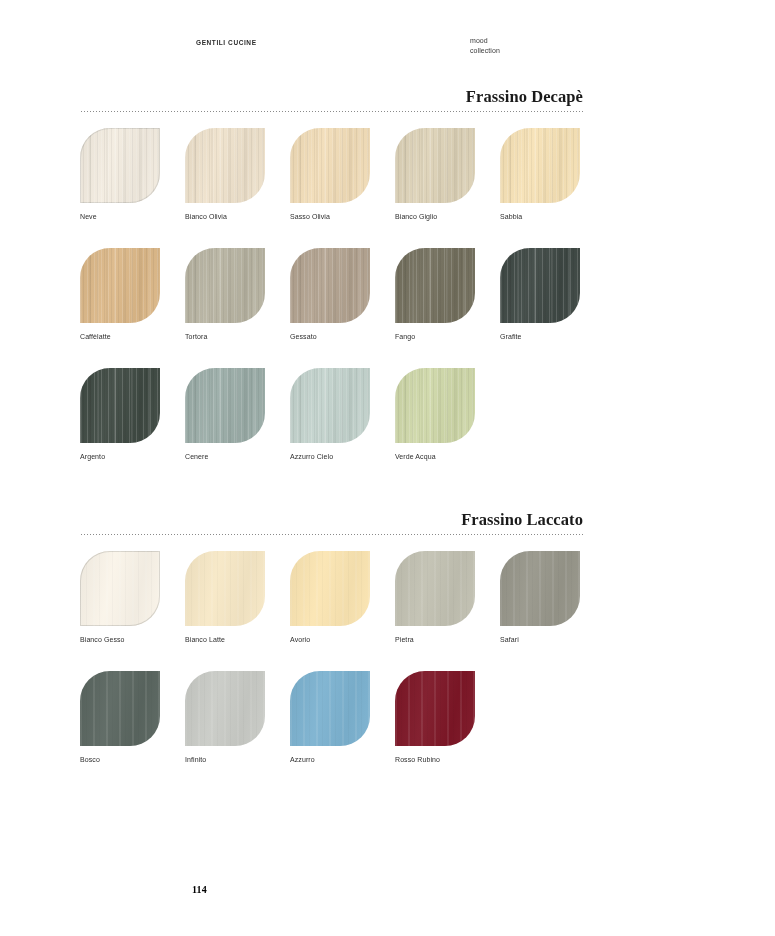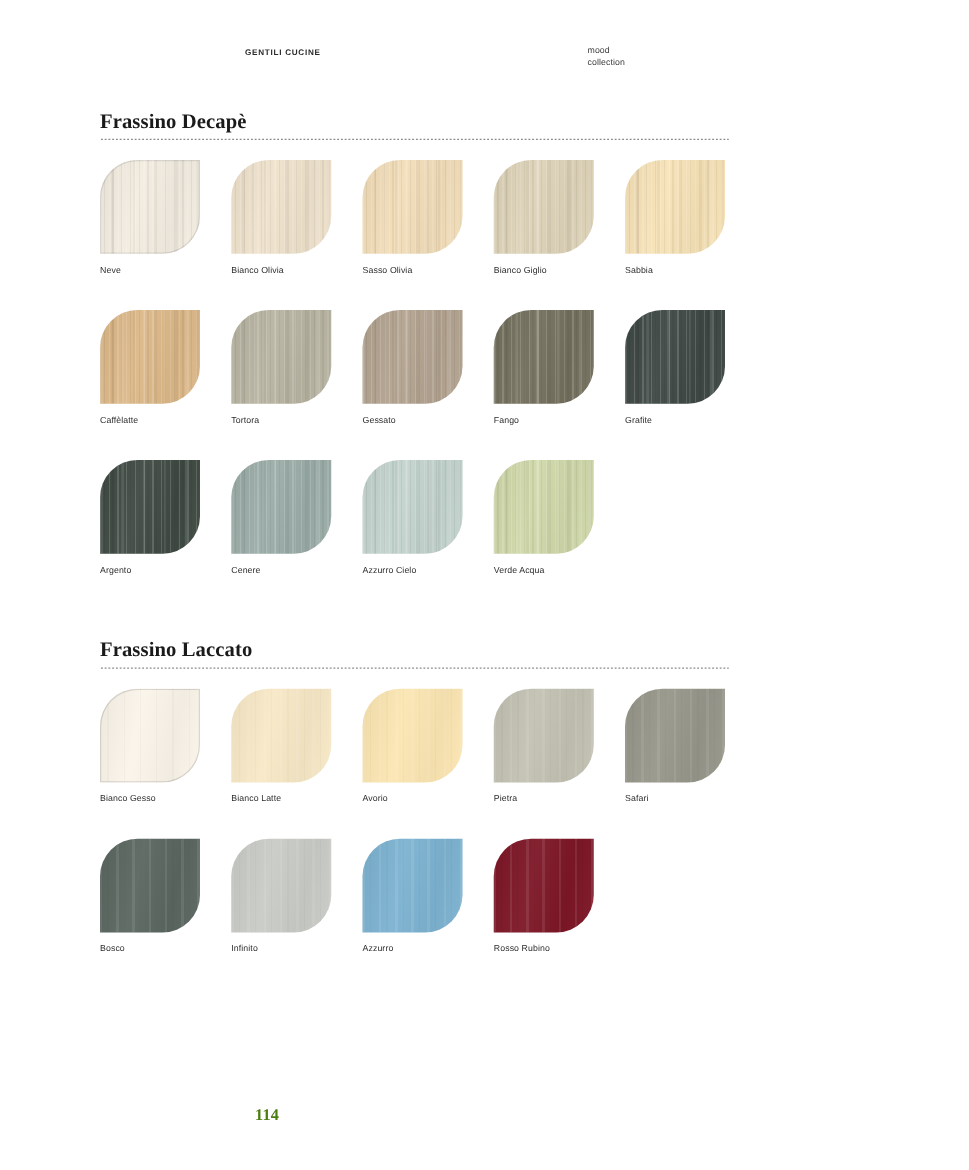--- a/index.html
+++ b/index.html
@@ -59,20 +59,21 @@
 
   .section-title {
     font-family: "Liberation Serif", serif;
     font-weight: bold;
     font-size: 16.5px;
     letter-spacing: 0.005em;
     color: #1a1a1a;
     margin: 0;
     padding: 0 0 5px 0;
     line-height: 18px;
+    text-align: right;
   }
   .rule {
     width: 503px;
     height: 1px;
     background-image: radial-gradient(circle, #8a8a8a 0.55px, rgba(255,255,255,0) 0.6px);
     background-size: 3px 1px;
     background-repeat: repeat-x;
     margin-bottom: 16px;
   }
 
@@ -158,26 +159,26 @@
     line-height: 9px;
     color: #2d2d2d;
     letter-spacing: 0.012em;
     margin-top: 9px;
     white-space: nowrap;
   }
 
   
   .folio {
     position: absolute;
-    left: 204px;
+    left: 192px;
     top: 884px;
     font-family: "Liberation Serif", serif;
     font-weight: bold;
-    font-size: 13px;
-    color: #4d7c0f;
+    font-size: 10px;
+    color: #000000;
     letter-spacing: 0.01em;
   }
 </style>
 </head>
 <body>
 
 <div class="page-header">
   <div class="brand">GENTILI CUCINE</div>
   <div class="collection">
     <span>mood</span>

